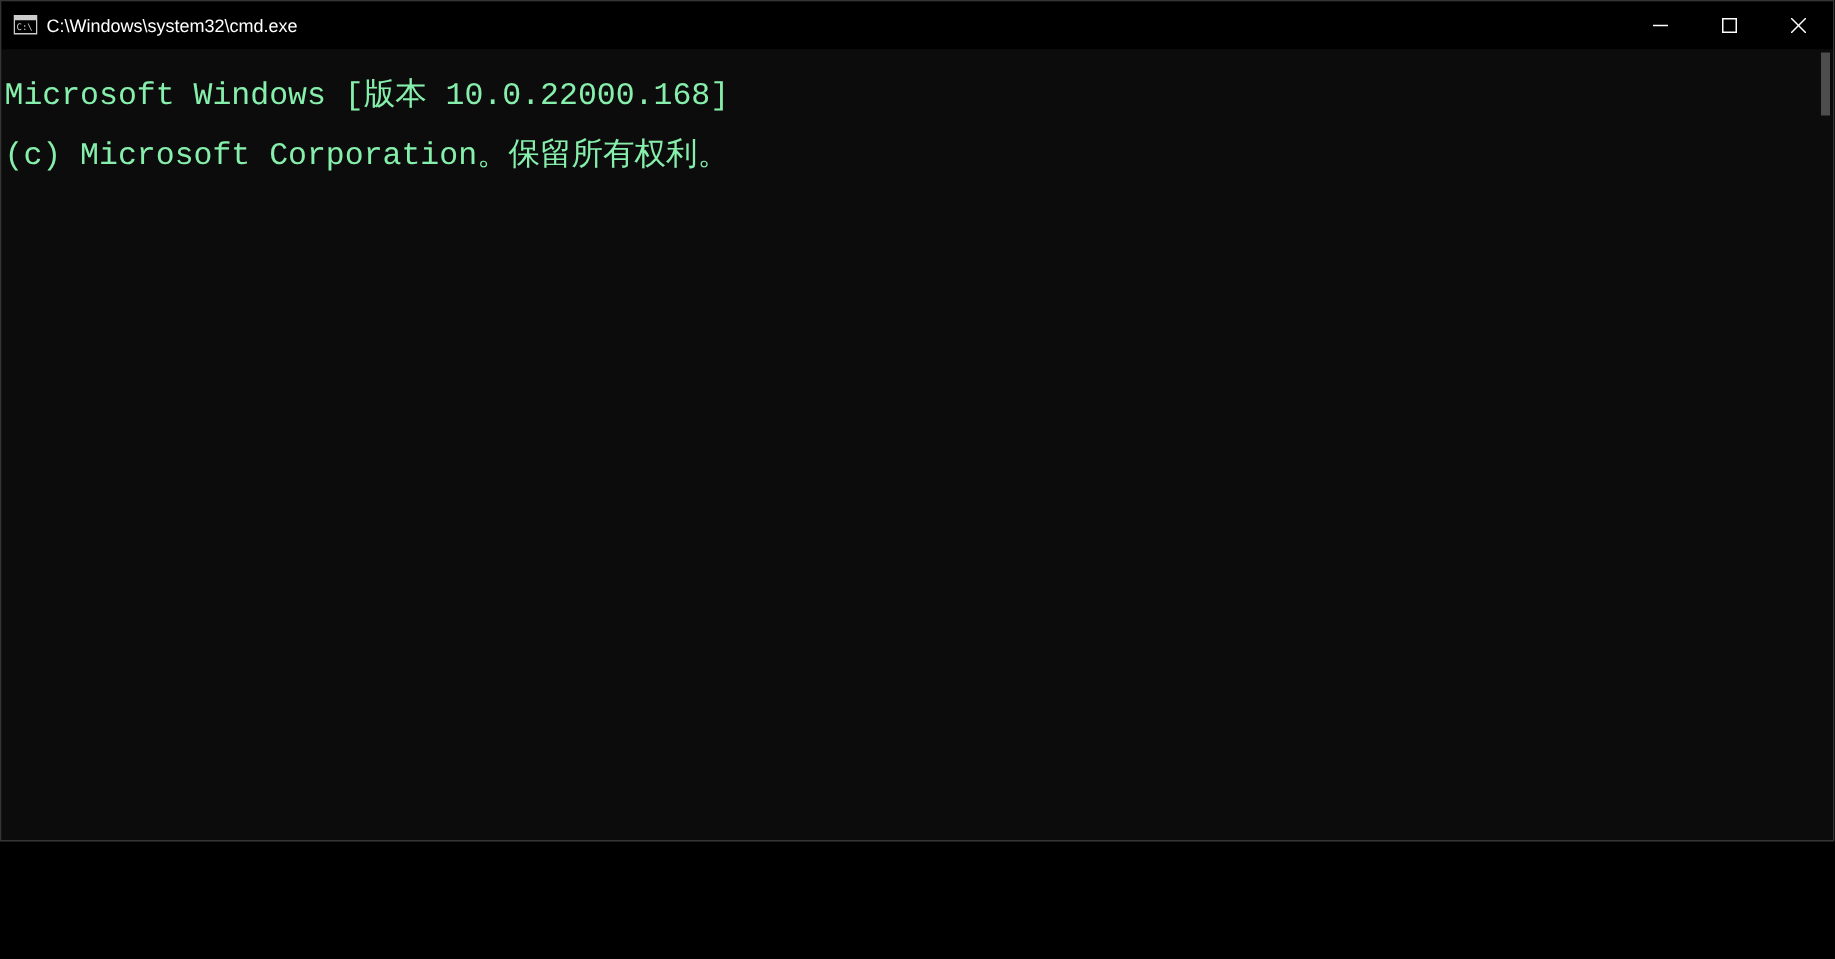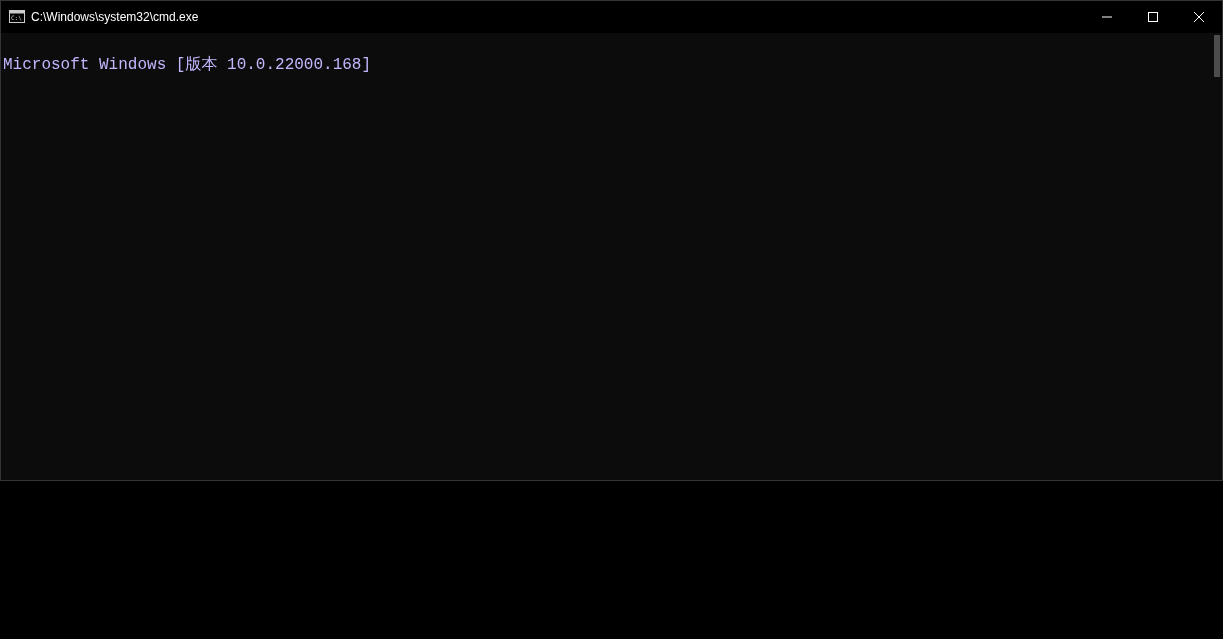--- a/index.html
+++ b/index.html
@@ -6,21 +6,21 @@
     margin: 0;
     padding: 0;
     width: 1223px;
     height: 639px;
     background: #000;
     font-family: "Consolas", "Courier New", monospace;
     overflow: hidden;
   }
   .window {
     width: 1223px;
-    height: 481px;
+    height: 561px;
     background: #0c0c0c;
     display: flex;
     flex-direction: column;
     box-sizing: border-box;
     border: 1px solid #353535;
   }
   .titlebar {
     height: 32px;
     background: #000000;
     display: flex;
@@ -54,22 +54,22 @@
     height: 100%;
     display: flex;
     align-items: center;
     justify-content: center;
     color: #ffffff;
   }
   .terminal-body {
     position: relative;
     flex: 1 1 auto;
     background: #0c0c0c;
-    color: #c4b5fd;
-    font-size: 16px;
+    color: #86efac;
+    font-size: 21px;
     line-height: 20px;
     padding: 2px 0 13px 2px;
     white-space: pre;
     overflow: hidden;
   }
   .terminal-line {
     display: block;
   }
   .cursor {
     display: inline-block;
@@ -128,20 +128,21 @@
         <svg width="10" height="10" viewBox="0 0 10 10">
           <line x1="0" y1="0" x2="10" y2="10" stroke="#ffffff" stroke-width="1"></line>
           <line x1="10" y1="0" x2="0" y2="10" stroke="#ffffff" stroke-width="1"></line>
         </svg>
       </div>
     </div>
   </div>
 
   <div class="terminal-body">
 <span class="terminal-line">Microsoft Windows [版本 10.0.22000.168]</span>
+<span class="terminal-line">(c) Microsoft Corporation。保留所有权利。</span>
 <span class="terminal-line"></span>
 
     <div class="scrollbar-track">
       <div class="scrollbar-thumb"></div>
     </div>
   </div>
 
 </div>
 
 </body></html>

